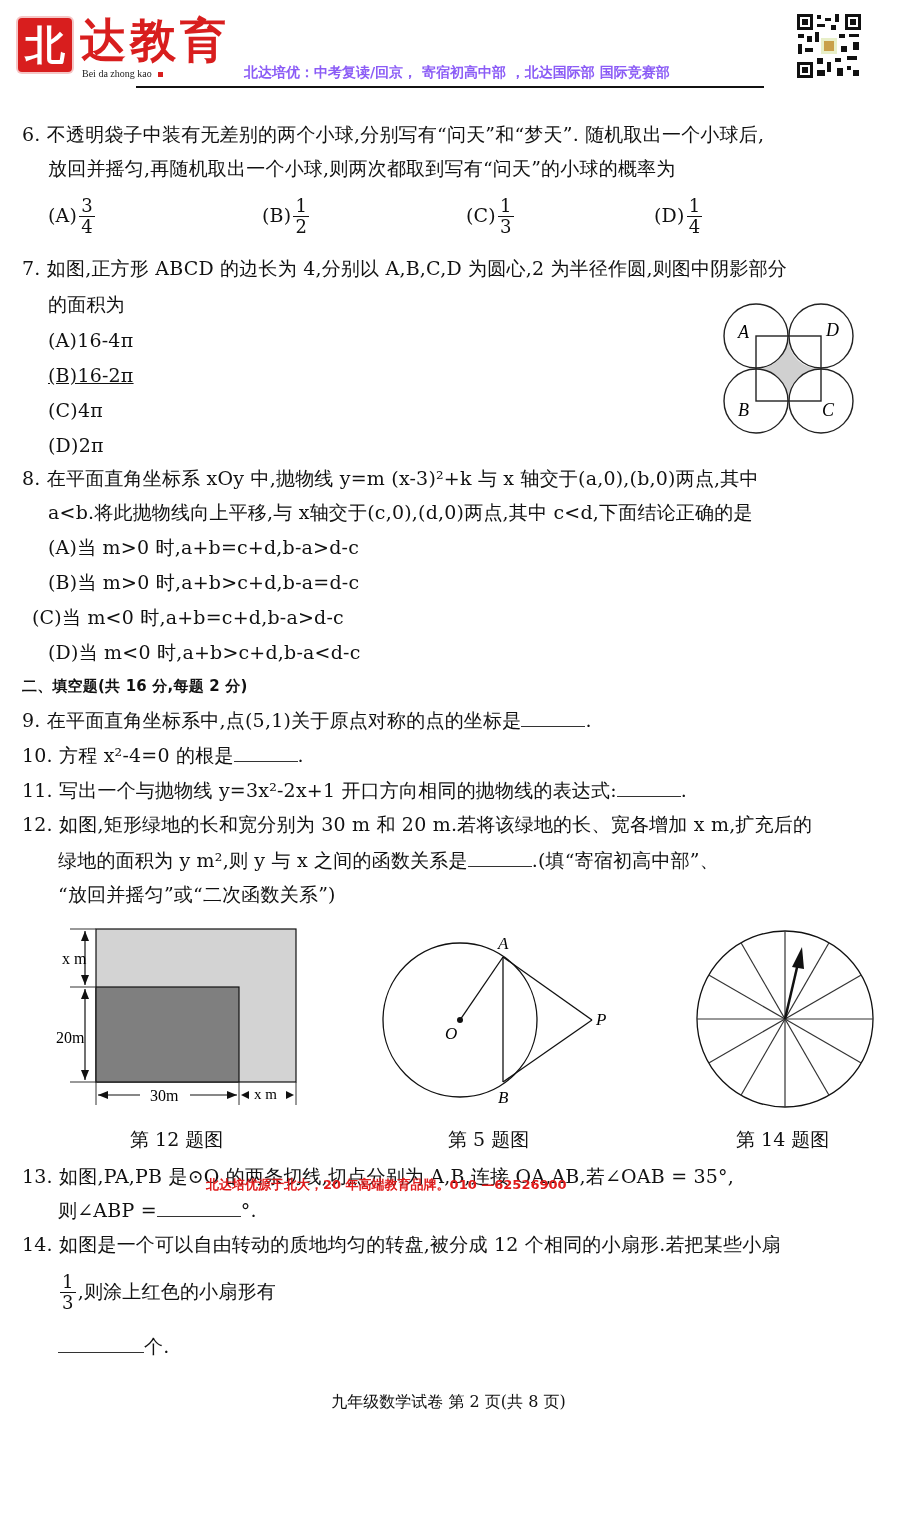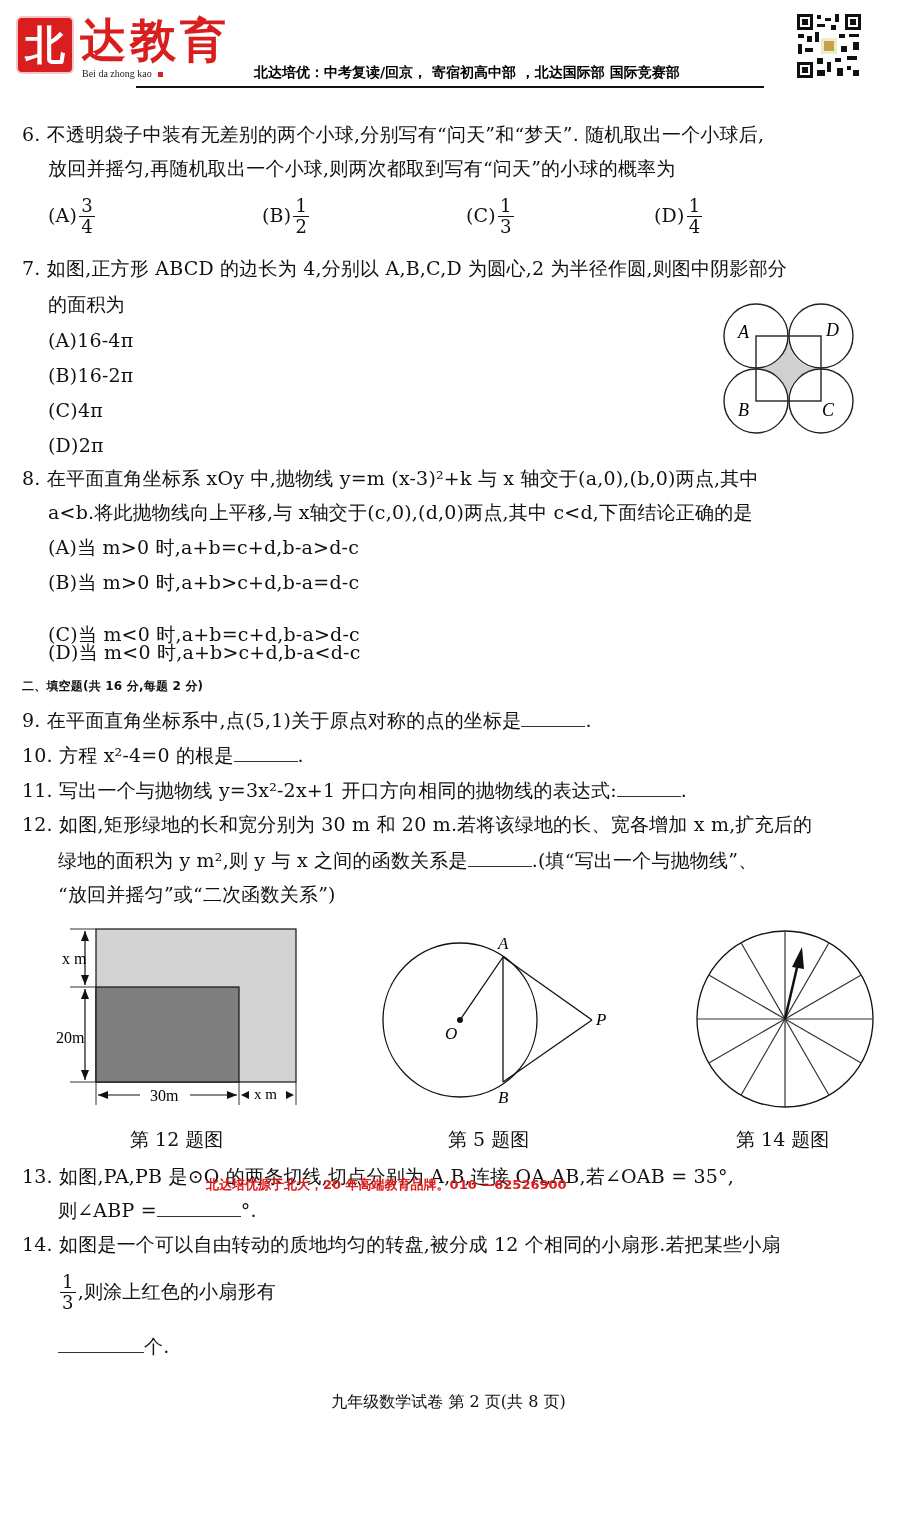--- a/index.html
+++ b/index.html
@@ -8,24 +8,24 @@
   .line{position:absolute;font-size:19px;line-height:24px;white-space:nowrap;letter-spacing:0.2px;}
   .blank{display:inline-block;width:64px;border-bottom:1px solid #333;height:16px;vertical-align:baseline;}
   .frac{display:inline-block;vertical-align:middle;text-align:center;font-size:18px;line-height:20px;margin:0 2px;}
   .frac .n{display:block;border-bottom:1px solid #111;padding:0 2px;}
   .frac .d{display:block;padding:0 2px;}
   .logo-box{position:absolute;left:18px;top:18px;width:54px;height:54px;background:#d81e1e;border-radius:4px;box-shadow:0 0 0 2px #f5c6c6;}
   .logo-char{position:absolute;left:0;top:0;width:54px;height:54px;color:#fff;font-size:40px;line-height:54px;text-align:center;font-family:"DejaVu Serif",serif;font-weight:bold;}
   .logo-text{position:absolute;left:80px;top:10px;color:#d81e1e;font-size:46px;line-height:60px;font-family:"DejaVu Serif",serif;font-weight:bold;letter-spacing:4px;}
   .logo-sub{position:absolute;left:82px;top:68px;font-size:10px;color:#222;font-family:"Liberation Serif",serif;}
   .logo-sq{display:inline-block;width:5px;height:5px;background:#d81e1e;margin-left:6px;vertical-align:middle;}
-  .slogan{position:absolute;left:254px;top:64px;font-size:14px;color:#000000;font-weight:bold;font-family:"DejaVu Sans",sans-serif;white-space:nowrap;}
+  .slogan{position:absolute;left:244px;top:64px;font-size:14px;color:#8b5cf6;font-weight:bold;font-family:"DejaVu Sans",sans-serif;white-space:nowrap;}
   .hdr-rule{position:absolute;left:136px;top:86px;width:628px;height:2px;background:#111;}
   .qr{position:absolute;left:795px;top:12px;width:68px;height:68px;}
-  .section{font-weight:bold;font-family:"DejaVu Sans",sans-serif;font-size:12px;}
+  .section{font-weight:bold;font-family:"DejaVu Sans",sans-serif;font-size:15px;}
   .watermark{position:absolute;left:200px;top:1176px;color:#e01b1b;font-size:13px;font-weight:bold;font-family:"DejaVu Sans",sans-serif;white-space:nowrap;margin-left:6px;}
   .cap{position:absolute;font-size:19px;white-space:nowrap;text-align:center;}
   .footer{position:absolute;left:0;width:897px;top:1392px;text-align:center;font-size:16px;}
 </style>
 </head>
 <body>
 
 <div>
   <div class="logo-box">
     <span class="logo-char">北</span>
@@ -77,52 +77,52 @@
 <div class="line" style="left:22px;top:122px;"><span>6.</span> <span>不透明袋子中装有无差别的两个小球,分别写有“问天”和“梦天”. 随机取出一个小球后,</span></div>
 <div class="line" style="left:48px;top:156px;">放回并摇匀,再随机取出一个小球,则两次都取到写有“问天”的小球的概率为</div>
 <div class="line" style="left:48px;top:196px;height:48px;"><span>(A)</span><span class="frac"><span class="n">3</span><span class="d">4</span></span></div>
 <div class="line" style="left:262px;top:196px;height:48px;"><span>(B)</span><span class="frac"><span class="n">1</span><span class="d">2</span></span></div>
 <div class="line" style="left:466px;top:196px;height:48px;"><span>(C)</span><span class="frac"><span class="n">1</span><span class="d">3</span></span></div>
 <div class="line" style="left:654px;top:196px;height:48px;"><span>(D)</span><span class="frac"><span class="n">1</span><span class="d">4</span></span></div>
 
 <div class="line" style="left:22px;top:256px;"><span>7.</span> <span>如图,正方形 ABCD 的边长为 4,分别以 A,B,C,D 为圆心,2 为半径作圆,则图中阴影部分</span></div>
 <div class="line" style="left:48px;top:292px;">的面积为</div>
 <div class="line" style="left:48px;top:328px;">(A)16-4π</div>
-<div class="line" style="left:48px;top:363px;">(B)16-2π</div>
+<div class="line" style="left:48px;top:363px;text-decoration:underline;">(B)16-2π</div>
 <div class="line" style="left:48px;top:398px;">(C)4π</div>
 <div class="line" style="left:48px;top:433px;">(D)2π</div>
 
 <svg class="abs" style="left:700px;top:290px;" width="197" height="160">
   <path d="M56,79 A32,32 0 0,0 88,47 A32,32 0 0,0 121,79 A32,32 0 0,0 88,111 A32,32 0 0,0 56,79 Z" fill="#d0d0d0" stroke="none"></path>
   <rect x="56" y="46" width="65" height="65" fill="none" stroke="#222" stroke-width="1.4"></rect>
   <circle cx="56" cy="46" r="32" fill="none" stroke="#222" stroke-width="1.4"></circle>
   <circle cx="121" cy="46" r="32" fill="none" stroke="#222" stroke-width="1.4"></circle>
   <circle cx="56" cy="111" r="32" fill="none" stroke="#222" stroke-width="1.4"></circle>
   <circle cx="121" cy="111" r="32" fill="none" stroke="#222" stroke-width="1.4"></circle>
   <text x="38" y="48" font-size="18" font-style="italic" font-family="Liberation Serif, serif">A</text>
   <text x="126" y="46" font-size="18" font-style="italic" font-family="Liberation Serif, serif">D</text>
   <text x="38" y="126" font-size="18" font-style="italic" font-family="Liberation Serif, serif">B</text>
   <text x="122" y="126" font-size="18" font-style="italic" font-family="Liberation Serif, serif">C</text>
 </svg>
 
 <div class="line" style="left:22px;top:466px;"><span>8.</span> <span>在平面直角坐标系 xOy 中,抛物线 y=m (x-3)²+k 与 x 轴交于(a,0),(b,0)两点,其中</span></div>
 <div class="line" style="left:48px;top:500px;">a&lt;b.将此抛物线向上平移,与 x轴交于(c,0),(d,0)两点,其中 c&lt;d,下面结论正确的是</div>
 <div class="line" style="left:48px;top:535px;">(A)当 m&gt;0 时,a+b=c+d,b-a&gt;d-c</div>
 <div class="line" style="left:48px;top:570px;">(B)当 m&gt;0 时,a+b&gt;c+d,b-a=d-c</div>
-<div class="line" style="left:48px;top:605px;margin-top:17px;">(C)当 m&lt;0 时,a+b=c+d,b-a&gt;d-c</div>
+<div class="line" style="left:32px;top:605px;">(C)当 m&lt;0 时,a+b=c+d,b-a&gt;d-c</div>
 <div class="line" style="left:48px;top:640px;">(D)当 m&lt;0 时,a+b&gt;c+d,b-a&lt;d-c</div>
 
 <div class="line section" style="left:22px;top:674px;">二、填空题(共 16 分,每题 2 分)</div>
 
 <div class="line" style="left:22px;top:708px;"><span>9. 在平面直角坐标系中,点(5,1)关于原点对称的点的坐标是</span><span class="blank"></span><span>.</span></div>
 <div class="line" style="left:22px;top:743px;"><span>10. 方程 x²-4=0 的根是</span><span class="blank"></span><span>.</span></div>
 <div class="line" style="left:22px;top:778px;"><span>11. 写出一个与抛物线 y=3x²-2x+1 开口方向相同的抛物线的表达式:</span><span class="blank"></span><span>.</span></div>
 
 <div class="line" style="left:22px;top:812px;">12. 如图,矩形绿地的长和宽分别为 30 m 和 20 m.若将该绿地的长、宽各增加 x m,扩充后的</div>
-<div class="line" style="left:58px;top:848px;"><span>绿地的面积为 y m²,则 y 与 x 之间的函数关系是</span><span class="blank"></span><span>.(填“写出一个与抛物线”、</span></div>
+<div class="line" style="left:58px;top:848px;"><span>绿地的面积为 y m²,则 y 与 x 之间的函数关系是</span><span class="blank"></span><span>.(填“寄宿初高中部”、</span></div>
 <div class="line" style="left:58px;top:882px;">“放回并摇匀”或“二次函数关系”)</div>
 
 <svg class="abs" style="left:40px;top:915px;" width="280" height="200">
   <rect x="56" y="14" width="200" height="153" fill="#d3d3d3" stroke="#111" stroke-width="1.2"></rect>
   <rect x="56" y="72" width="143" height="95" fill="#7f7f7f" stroke="#111" stroke-width="1.2"></rect>
   <line x1="56" y1="167" x2="56" y2="190" stroke="#333"></line>
   <line x1="199" y1="167" x2="199" y2="190" stroke="#333"></line>
   <line x1="256" y1="167" x2="256" y2="190" stroke="#333"></line>
   <line x1="30" y1="14" x2="56" y2="14" stroke="#333"></line>
   <line x1="30" y1="72" x2="56" y2="72" stroke="#333"></line>

